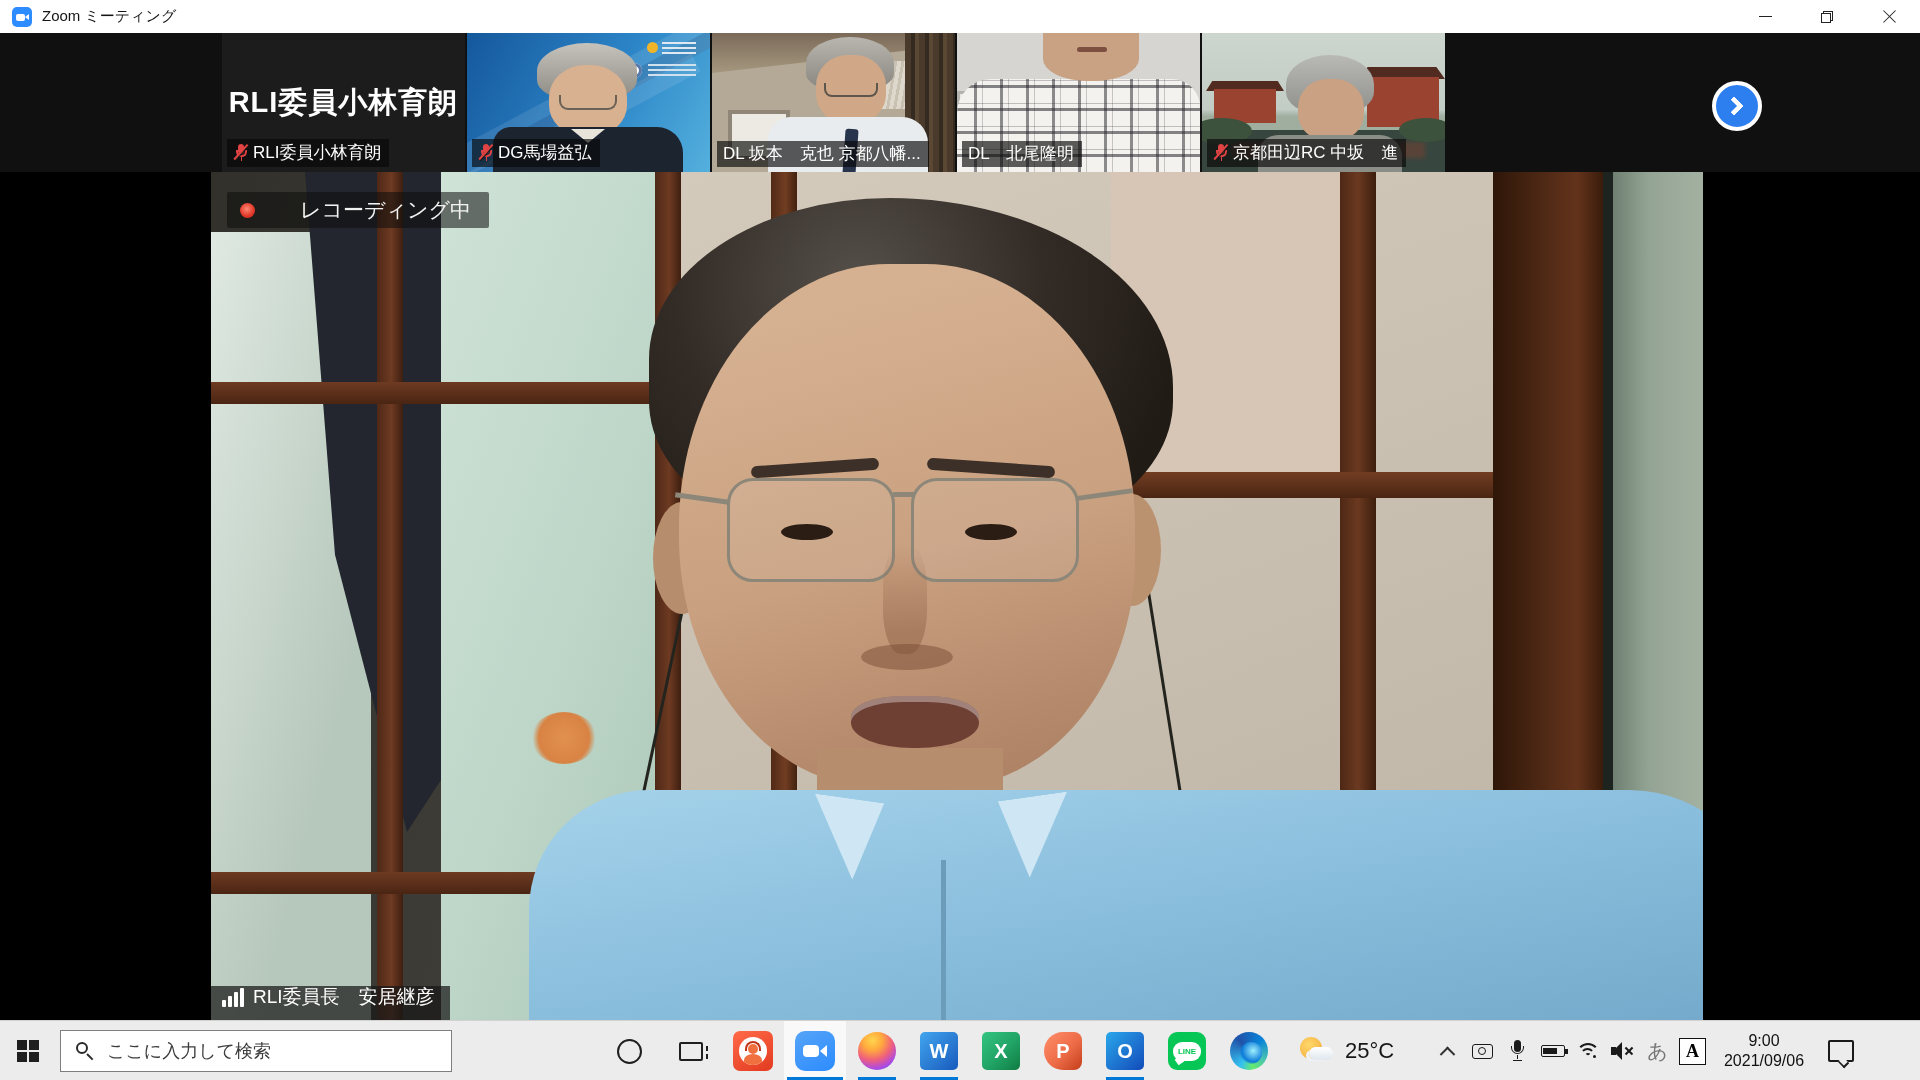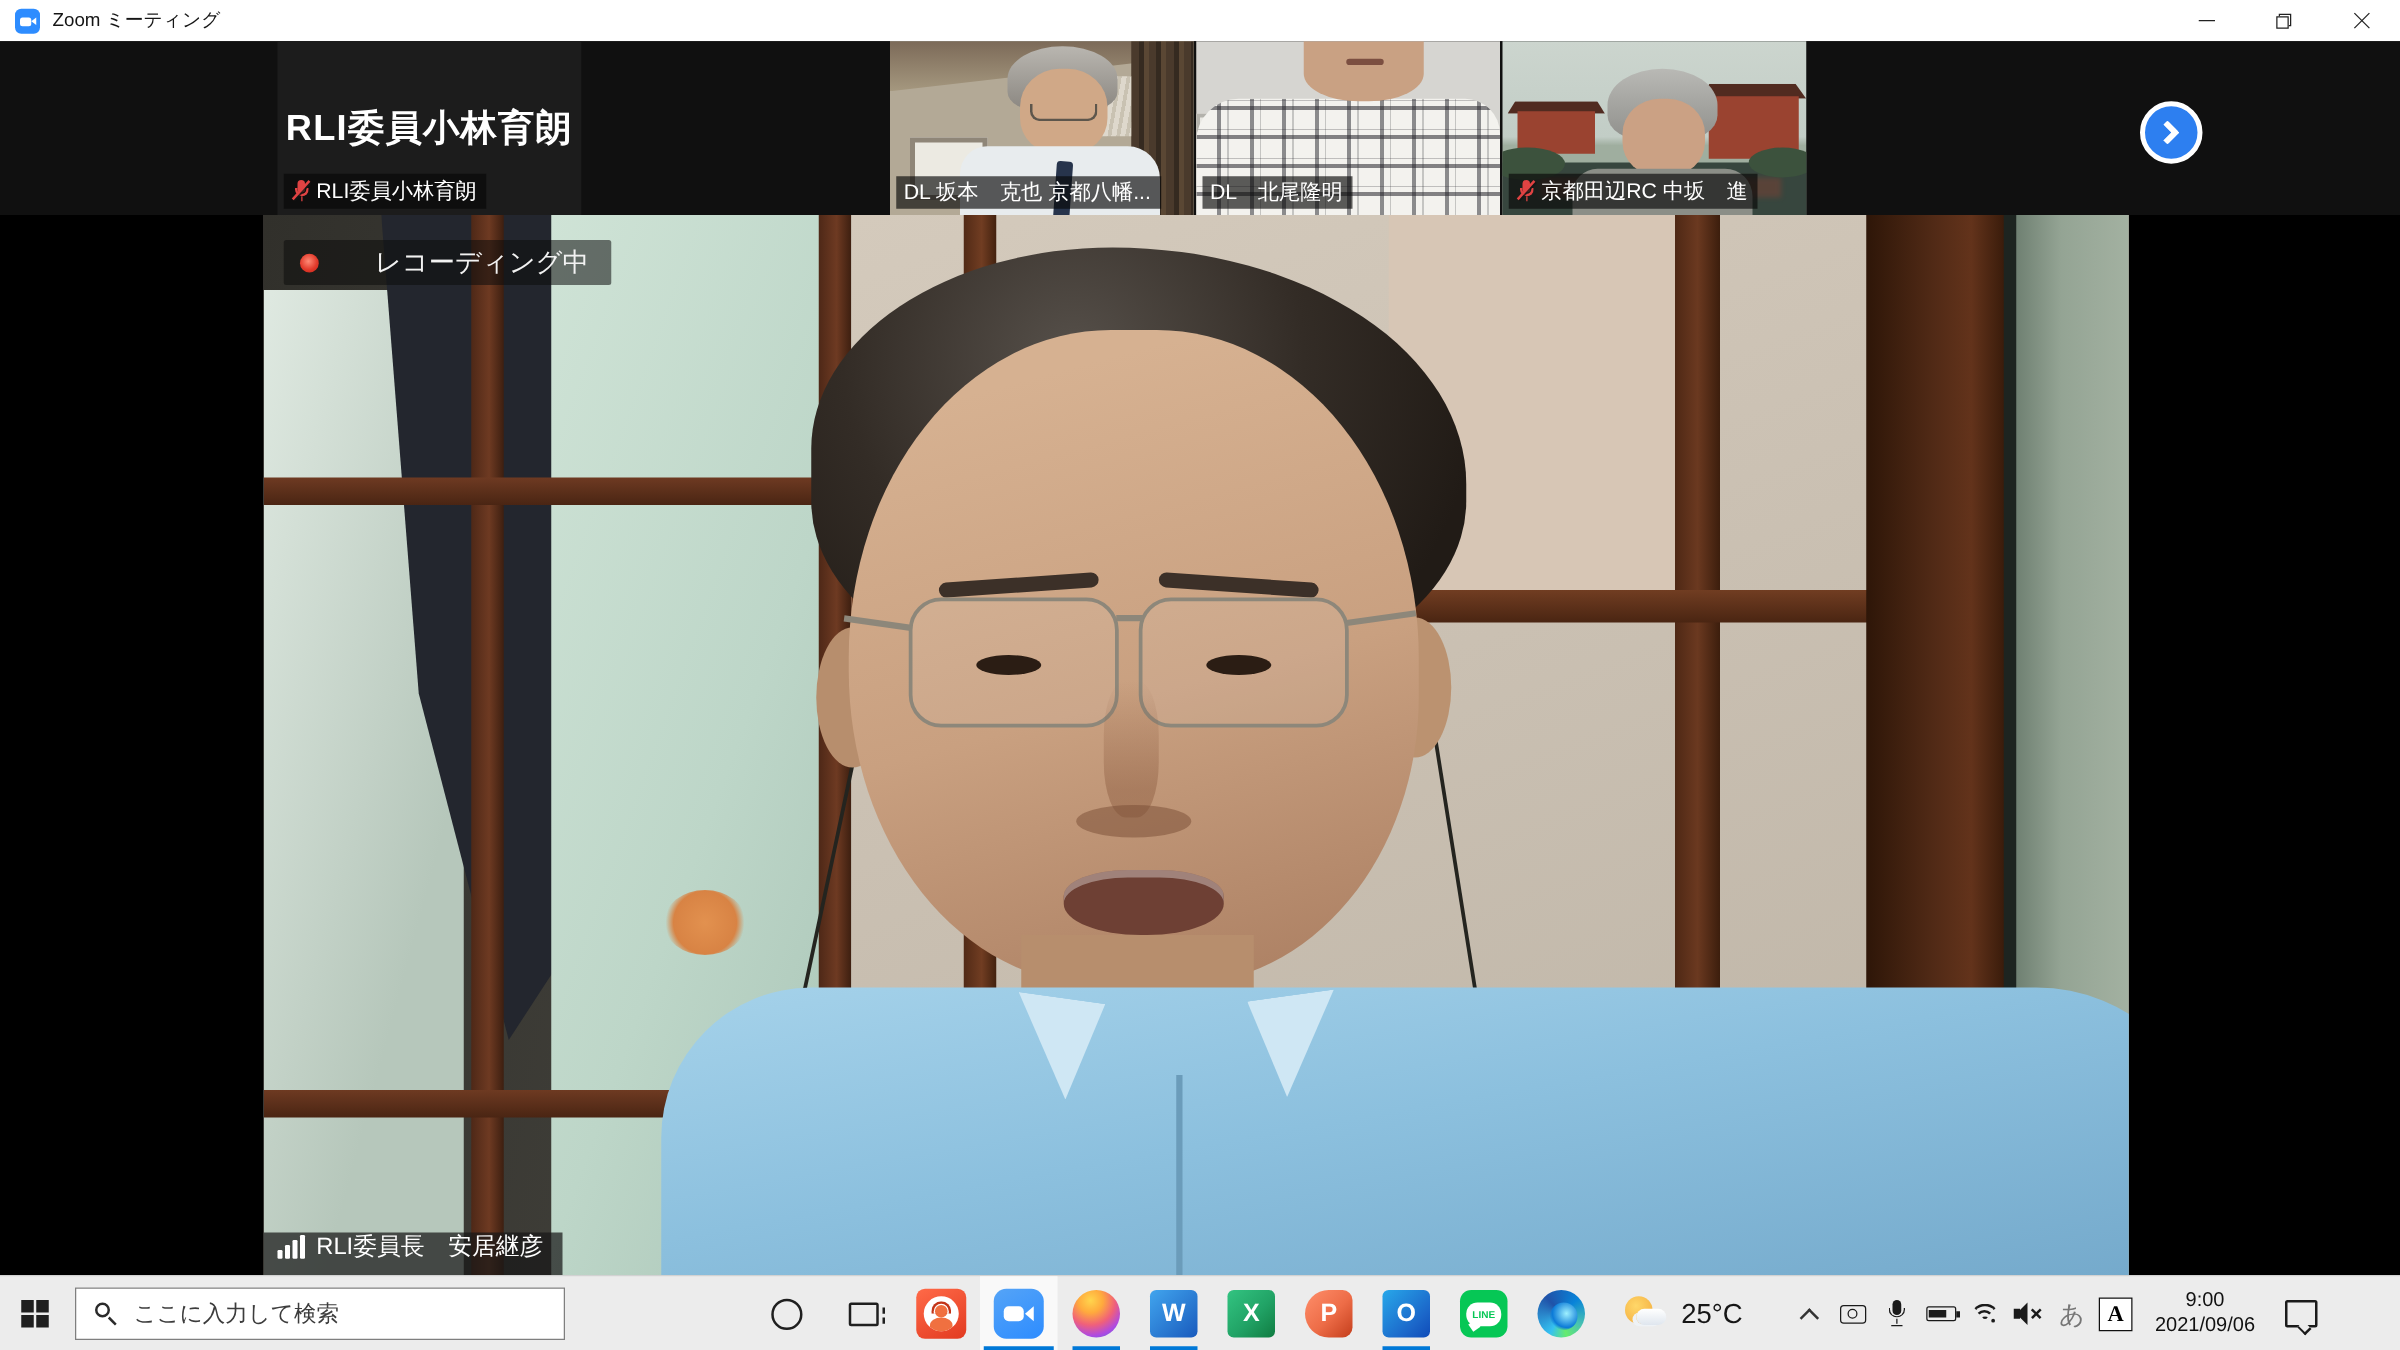--- a/index.html
+++ b/index.html
@@ -367,20 +367,43 @@
       <span class="micoff">
           <i class="mbody"></i>
           <i class="marc"></i>
           <i class="mstem"></i>
           <i class="mslash"></i>
         </span>
       <span>RLI委員小林育朗</span>
     </div>
   </div>
 
+  <div class="tile t2" style="left:467px">
+    <i class="beam b1"></i>
+      <i class="beam b2"></i>
+      <i class="beam b3"></i>
+    <i class="logo-dot"></i>
+      <i class="logo-bars"></i>
+    <i class="logo2-circle"></i>
+      <i class="logo2-bars"></i>
+    <i class="hair"></i>
+      <i class="face"></i>
+      <i class="spec"></i>
+    <i class="body"></i>
+      <i class="collar"></i>
+    <div class="tile-label">
+      <span class="micoff">
+          <i class="mbody"></i>
+          <i class="marc"></i>
+          <i class="mstem"></i>
+          <i class="mslash"></i>
+        </span>
+      <span>DG馬場益弘</span>
+    </div>
+  </div>
 
   <div class="tile t3" style="left:712px">
     <i class="ceil"></i>
       <i class="shelf"></i>
       <i class="papers"></i>
       <i class="win"></i>
     <i class="hair"></i>
       <i class="face"></i>
       <i class="spec"></i>
     <i class="shirt"></i>

